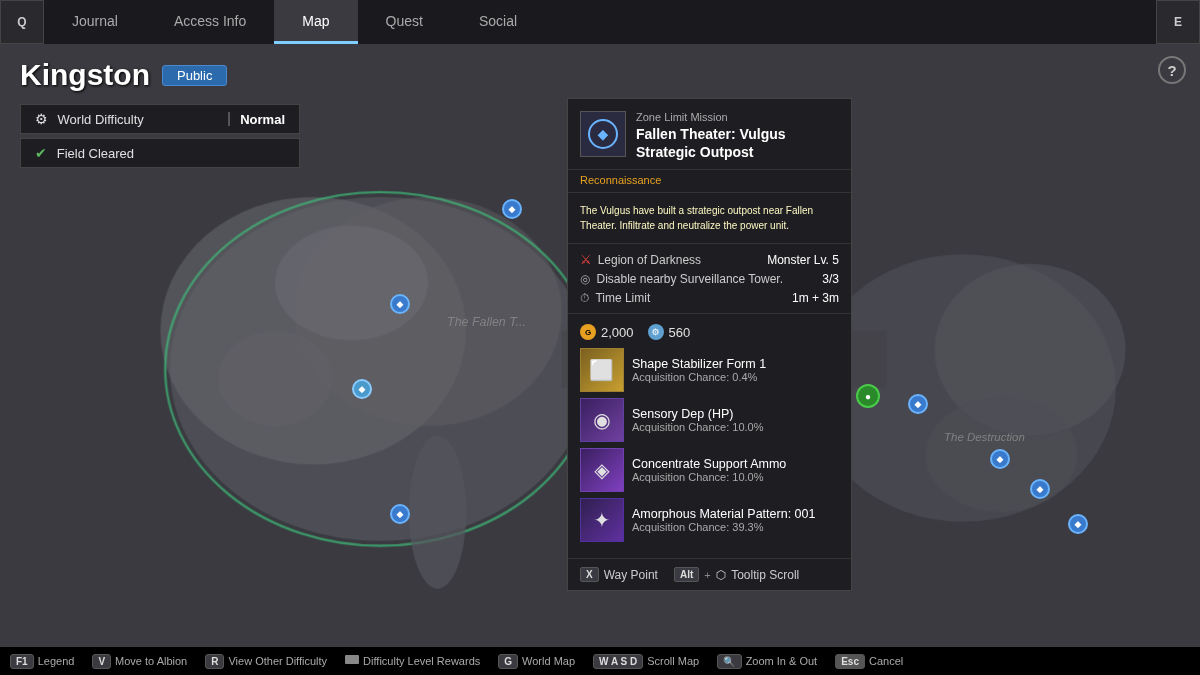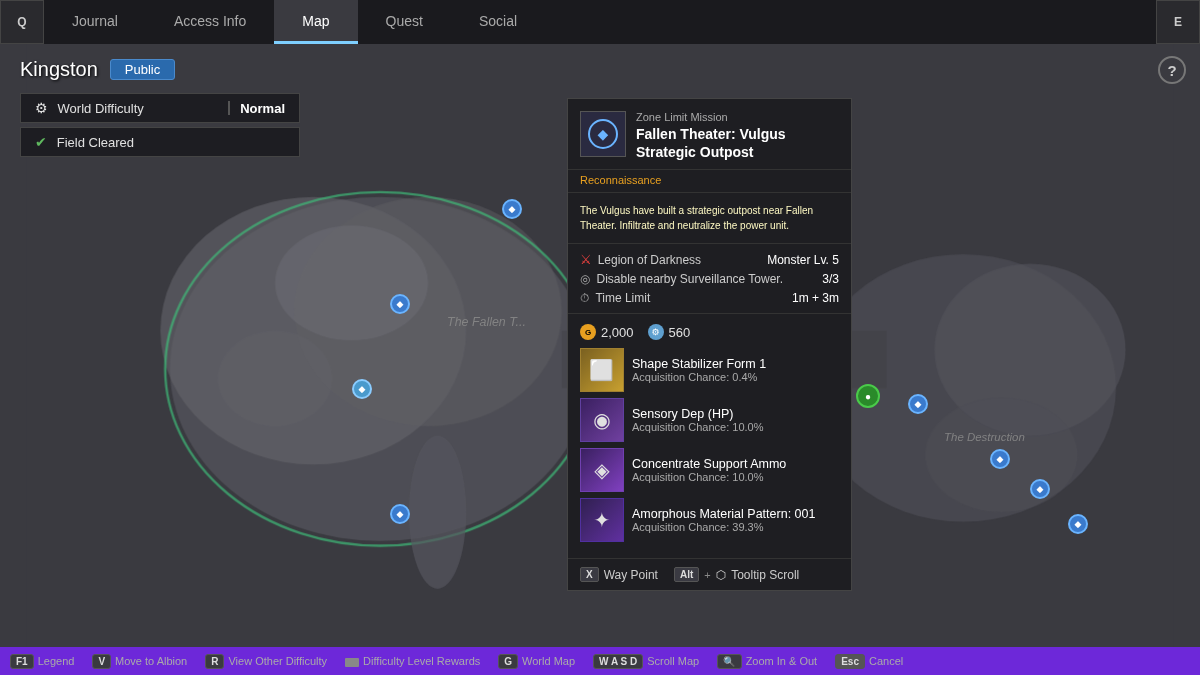--- a/index.html
+++ b/index.html
@@ -51,21 +51,21 @@
       border-bottom: 3px solid #7ecfff;
     }
 
     
     .bottom-bar {
       position: absolute;
       bottom: 0;
       left: 0;
       width: 100%;
       height: 28px;
-      background: #6d28d9;
+      background: #000000;
       display: flex;
       align-items: center;
       padding: 0 10px;
       gap: 18px;
       font-size: 11px;
       color: #aaa;
       z-index: 10;
     }
     .bottom-bar-item {
       display: flex;
@@ -77,21 +77,21 @@
       border: 1px solid #555;
       border-radius: 3px;
       padding: 1px 5px;
       font-size: 10px;
       color: #ddd;
       font-weight: bold;
     }
     .key-badge.esc { background: #555; }
     .difficulty-rewards-toggle {
       display: flex;
-      align-items: flex-end;
+      align-items: flex-start;
       gap: 4px;
     }
     .toggle-box {
       width: 14px; height: 9px;
       background: #888;
       border-radius: 1px;
       display: inline-block;
     }
 
     
@@ -106,22 +106,22 @@
     }
 
     
     .area-info {
       position: absolute;
       top: 14px;
       left: 20px;
       z-index: 5;
     }
     .area-title {
-      font-size: 20px;
-      font-weight: normal;
+      font-size: 30px;
+      font-weight: bold;
       color: #fff;
       text-shadow: 1px 1px 3px #000;
     }
     .public-badge {
       display: inline-block;
       background: #2a6aad;
       border: 1px solid #4a8acc;
       color: #fff;
       font-size: 13px;
       padding: 2px 14px;

